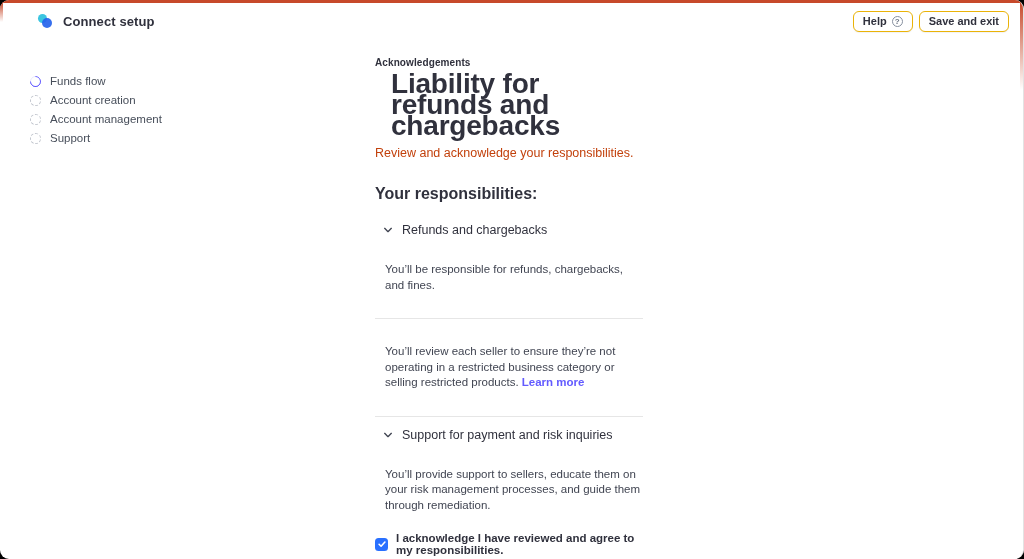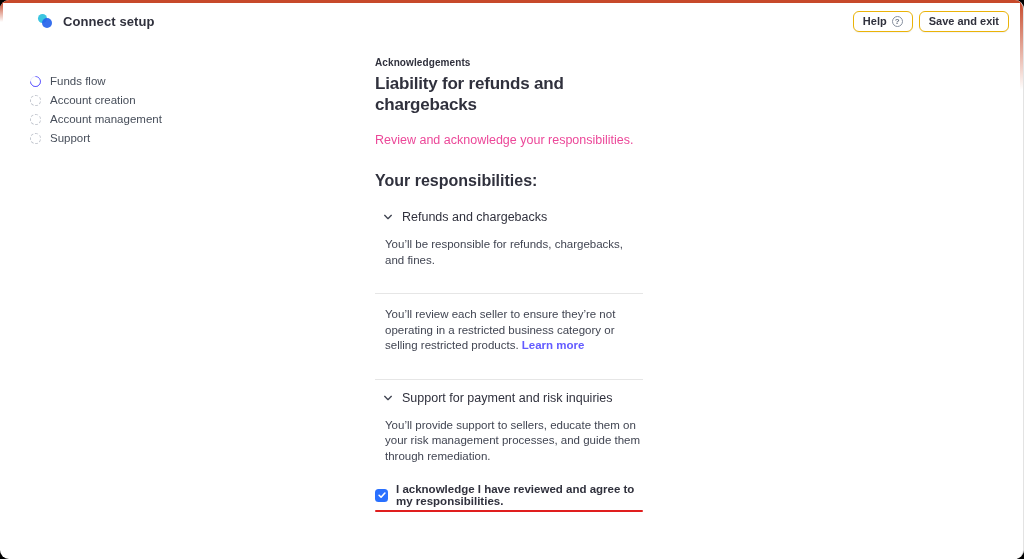--- a/index.html
+++ b/index.html
@@ -34,29 +34,29 @@
   .sidebar { position:absolute; left:30px; top:68px; }
   .step { display:flex; align-items:flex-end; gap:9px; height:19px; cursor:default; }
   .step-label { font-size:11.5px; color:#474e5a; }
   .dot { width:11px; height:11px; border-radius:50%; flex:0 0 auto; }
   .dot.current { border:1.5px solid #635bff; border-top-color:rgba(99,91,255,.15); transform:rotate(-45deg); }
   .dot.upcoming { border:1px dashed #c3c7cf; }
 
   
   .main { position:absolute; left:375px; top:57px; width:268px; }
   .eyebrow { font-size:10px; font-weight:bold; color:#30313d; letter-spacing:.1px; }
-  h1.title { font-size:17px; line-height:21px; font-weight:bold; color:#30313d; letter-spacing:-.2px; margin-top:5px; }
-  .subtitle { font-size:12.5px; color:#ec4899; margin-top:18px; }
+  h1.title { font-size:28px; line-height:21px; font-weight:bold; color:#30313d; letter-spacing:-.2px; margin-top:5px;margin-left:16px; }
+  .subtitle { font-size:12.5px; color:#c2410c; margin-top:10px; }
   .resp-heading { font-size:16px; font-weight:bold; color:#30313d; margin-top:25px; }
 
   .sections { margin-top:20px; }
   .sec-header { display:flex; align-items:center; gap:9px; padding-left:8px; cursor:pointer; }
   .sec-title { font-size:12.5px; font-weight:normal; color:#30313d; }
   .chev { display:flex; width:10px; height:10px; flex:0 0 auto; }
-  .sec-body { font-size:11.5px; line-height:15.5px; color:#414552; margin:13px 0 0 10px; }
+  .sec-body { font-size:11.5px; line-height:15.5px; color:#414552; margin:25px 0 0 10px; }
   .inline-link { color:#635bff; font-weight:bold; cursor:pointer; }
   .divider { height:1px; background:#e6e6e6; margin:12px 0 11px 0; }
   .gap-after-body { height:13px; }
 
   
   .ack-row { display:flex; align-items:center; gap:8px; margin-top:6px; position:relative; }
   .checkbox { width:13px; height:13px; border-radius:3.5px; background:#2970ff; display:flex; align-items:center; justify-content:center; flex:0 0 auto; cursor:pointer; }
   .ack-label { font-size:11.5px; font-weight:bold; color:#30313d; }
   .red-underline { height:2px; background:#e01e1e; margin-top:3px; border-radius:1px; }
 </style>

